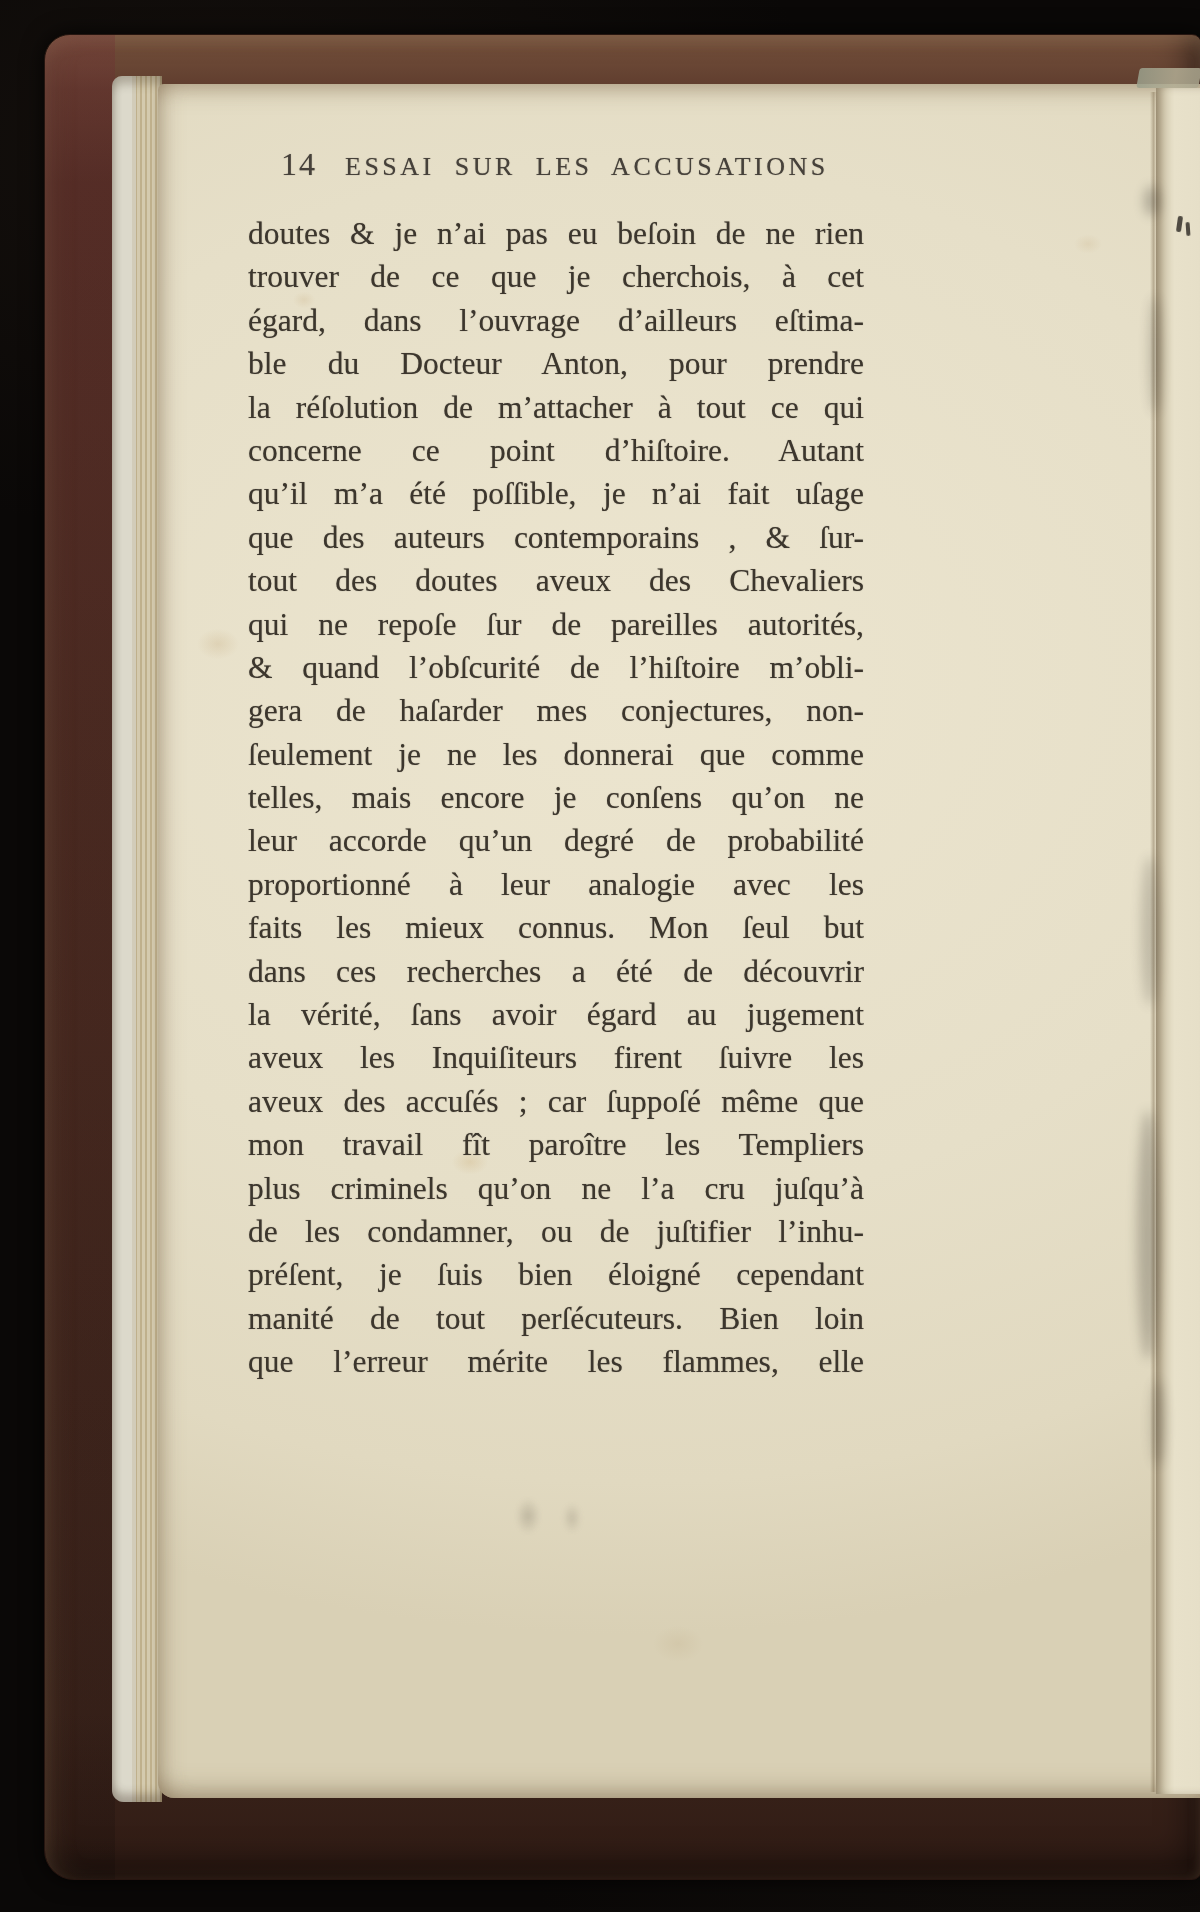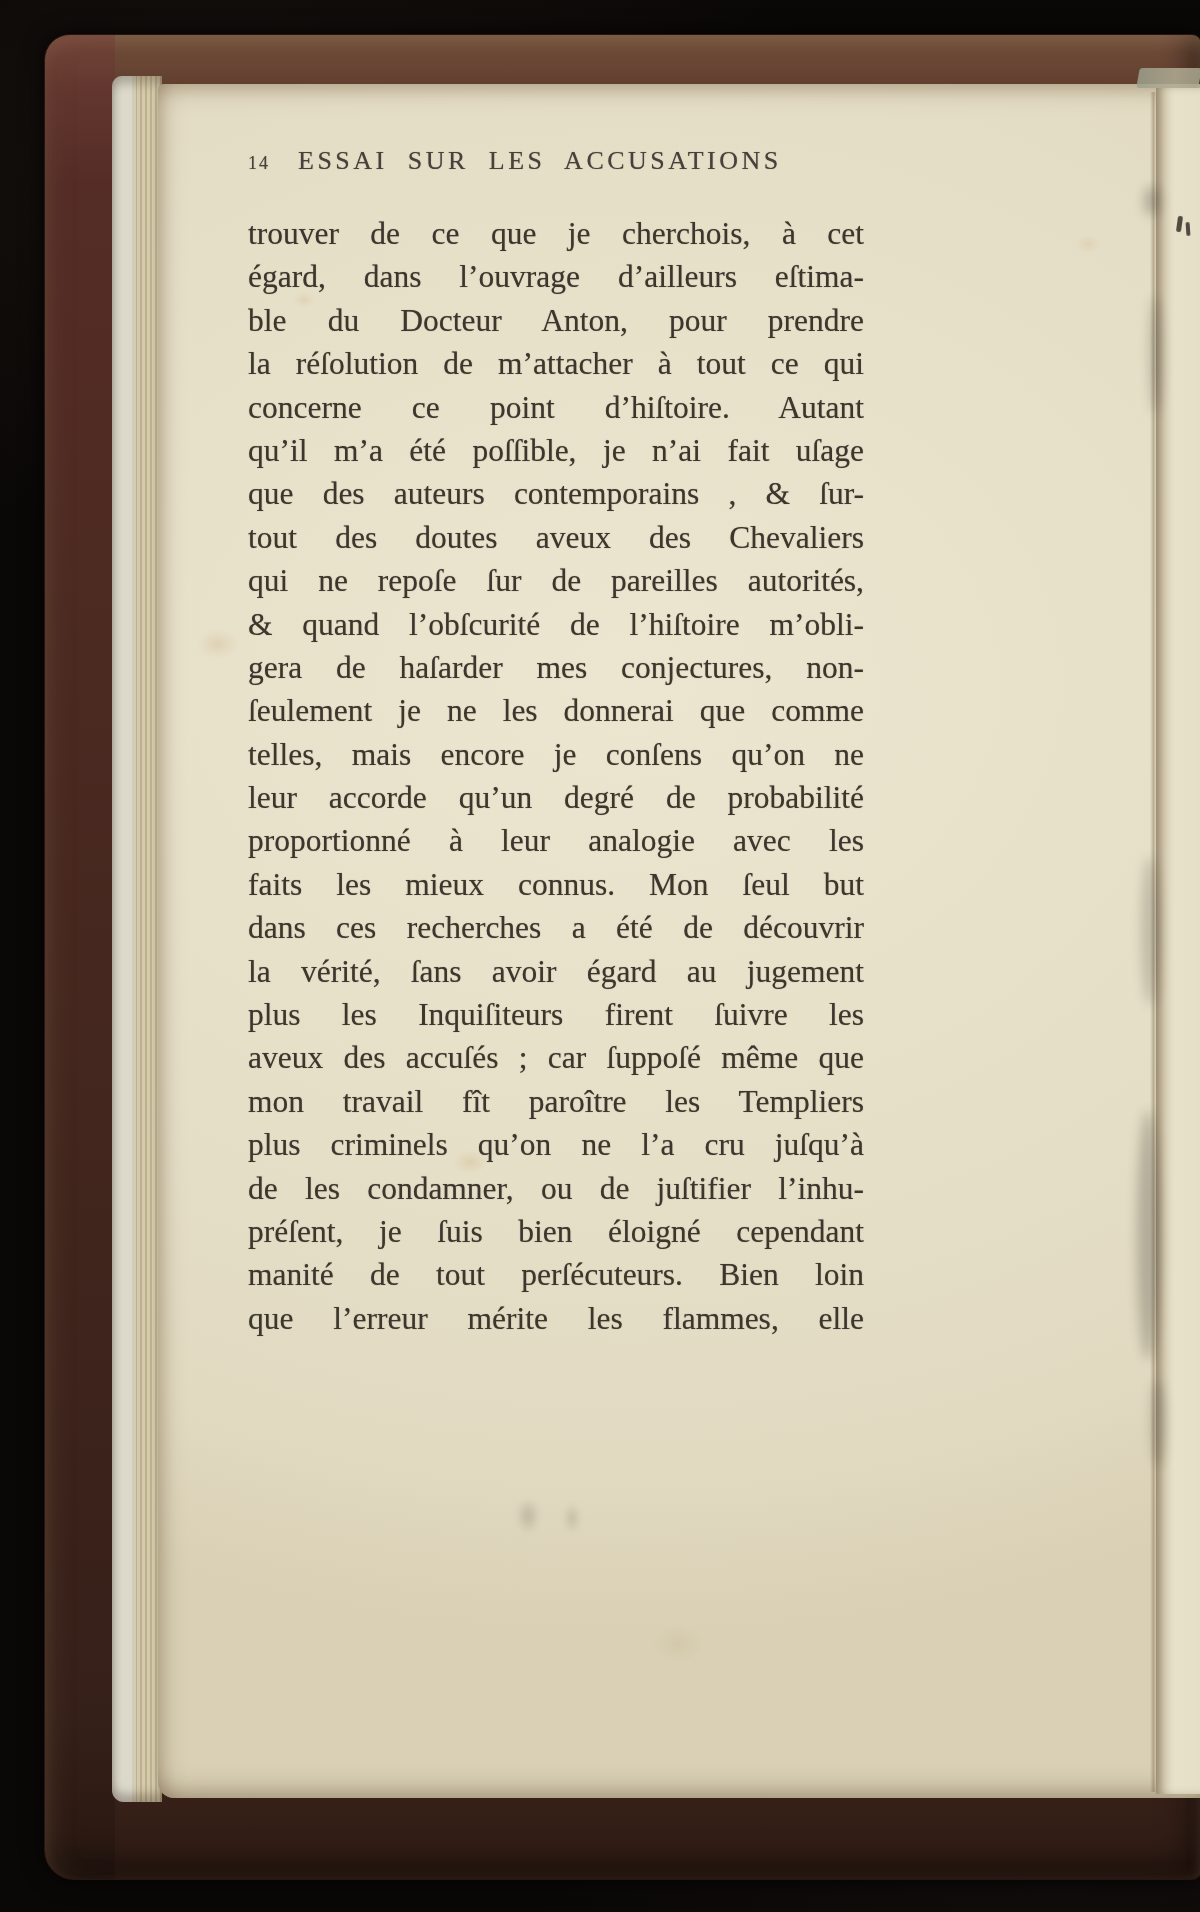--- a/index.html
+++ b/index.html
@@ -95,21 +95,21 @@
   .t1 { left: 1177px; top: 216px; width: 5px; height: 16px; transform: rotate(8deg); }
   .t2 { left: 1186px; top: 222px; width: 4px; height: 14px; transform: rotate(-4deg); }
   
   .content { position: absolute; inset: 0; }
   .running-header {
     position: absolute; left: 248px; top: 146px; width: 616px;
     display: flex; align-items: baseline; gap: 28px;
     color: #46413a;
     text-shadow: 0 0 1px rgba(70,64,56,.55);
   }
-  .pagenum { font-size: 18px; letter-spacing: 2px; }
+  .pagenum { font-size: 32px; letter-spacing: 2px; margin-left: 33px; }
   .running-title {
     flex: 1; padding-right: 34px;
     font-size: 26px; letter-spacing: 3.5px; word-spacing: 10px;
   }
   .text-block {
     position: absolute; left: 248px; top: 212px; width: 616px;
     color: #3c362d;
   }
   .line {
     font-size: 31.5px;
@@ -144,39 +144,40 @@
   <div class="tick t1"></div>
   <div class="tick t2"></div>
 
   <div class="content">
     <div class="running-header">
       <span class="pagenum">14</span>
       <span class="running-title">ESSAI SUR LES ACCUSATIONS</span>
     </div>
 
     <div class="text-block">
+        <div class="line">doutes &amp; je n’ai pas eu beſoin de ne rien</div>
         <div class="line">trouver de ce que je cherchois, à cet</div>
         <div class="line">égard, dans l’ouvrage d’ailleurs eſtima-</div>
         <div class="line">ble du Docteur Anton, pour prendre</div>
         <div class="line">la réſolution de m’attacher à tout ce qui</div>
         <div class="line">concerne ce point d’hiſtoire. Autant</div>
         <div class="line">qu’il m’a été poſſible, je n’ai fait uſage</div>
         <div class="line">que des auteurs contemporains , &amp; ſur-</div>
         <div class="line">tout des doutes aveux des Chevaliers</div>
         <div class="line">qui ne repoſe ſur de pareilles autorités,</div>
         <div class="line">&amp; quand l’obſcurité de l’hiſtoire m’obli-</div>
         <div class="line">gera de haſarder mes conjectures, non-</div>
         <div class="line">ſeulement je ne les donnerai que comme</div>
         <div class="line">telles, mais encore je conſens qu’on ne</div>
         <div class="line">leur accorde qu’un degré de probabilité</div>
         <div class="line">proportionné à leur analogie avec les</div>
         <div class="line">faits les mieux connus. Mon ſeul but</div>
         <div class="line">dans ces recherches a été de découvrir</div>
         <div class="line">la vérité, ſans avoir égard au jugement</div>
-        <div class="line">plus les Inquiſiteurs firent ſuivre les</div>
+        <div class="line">aveux les Inquiſiteurs firent ſuivre les</div>
         <div class="line">aveux des accuſés ; car ſuppoſé même que</div>
         <div class="line">mon travail fît paroître les Templiers</div>
         <div class="line">plus criminels qu’on ne l’a cru juſqu’à</div>
         <div class="line">de les condamner, ou de juſtifier l’inhu-</div>
         <div class="line">préſent, je ſuis bien éloigné cependant</div>
         <div class="line">manité de tout perſécuteurs. Bien loin</div>
         <div class="line">que l’erreur mérite les flammes, elle</div>
       </div>
 
     <div class="ghost-mark"></div>

